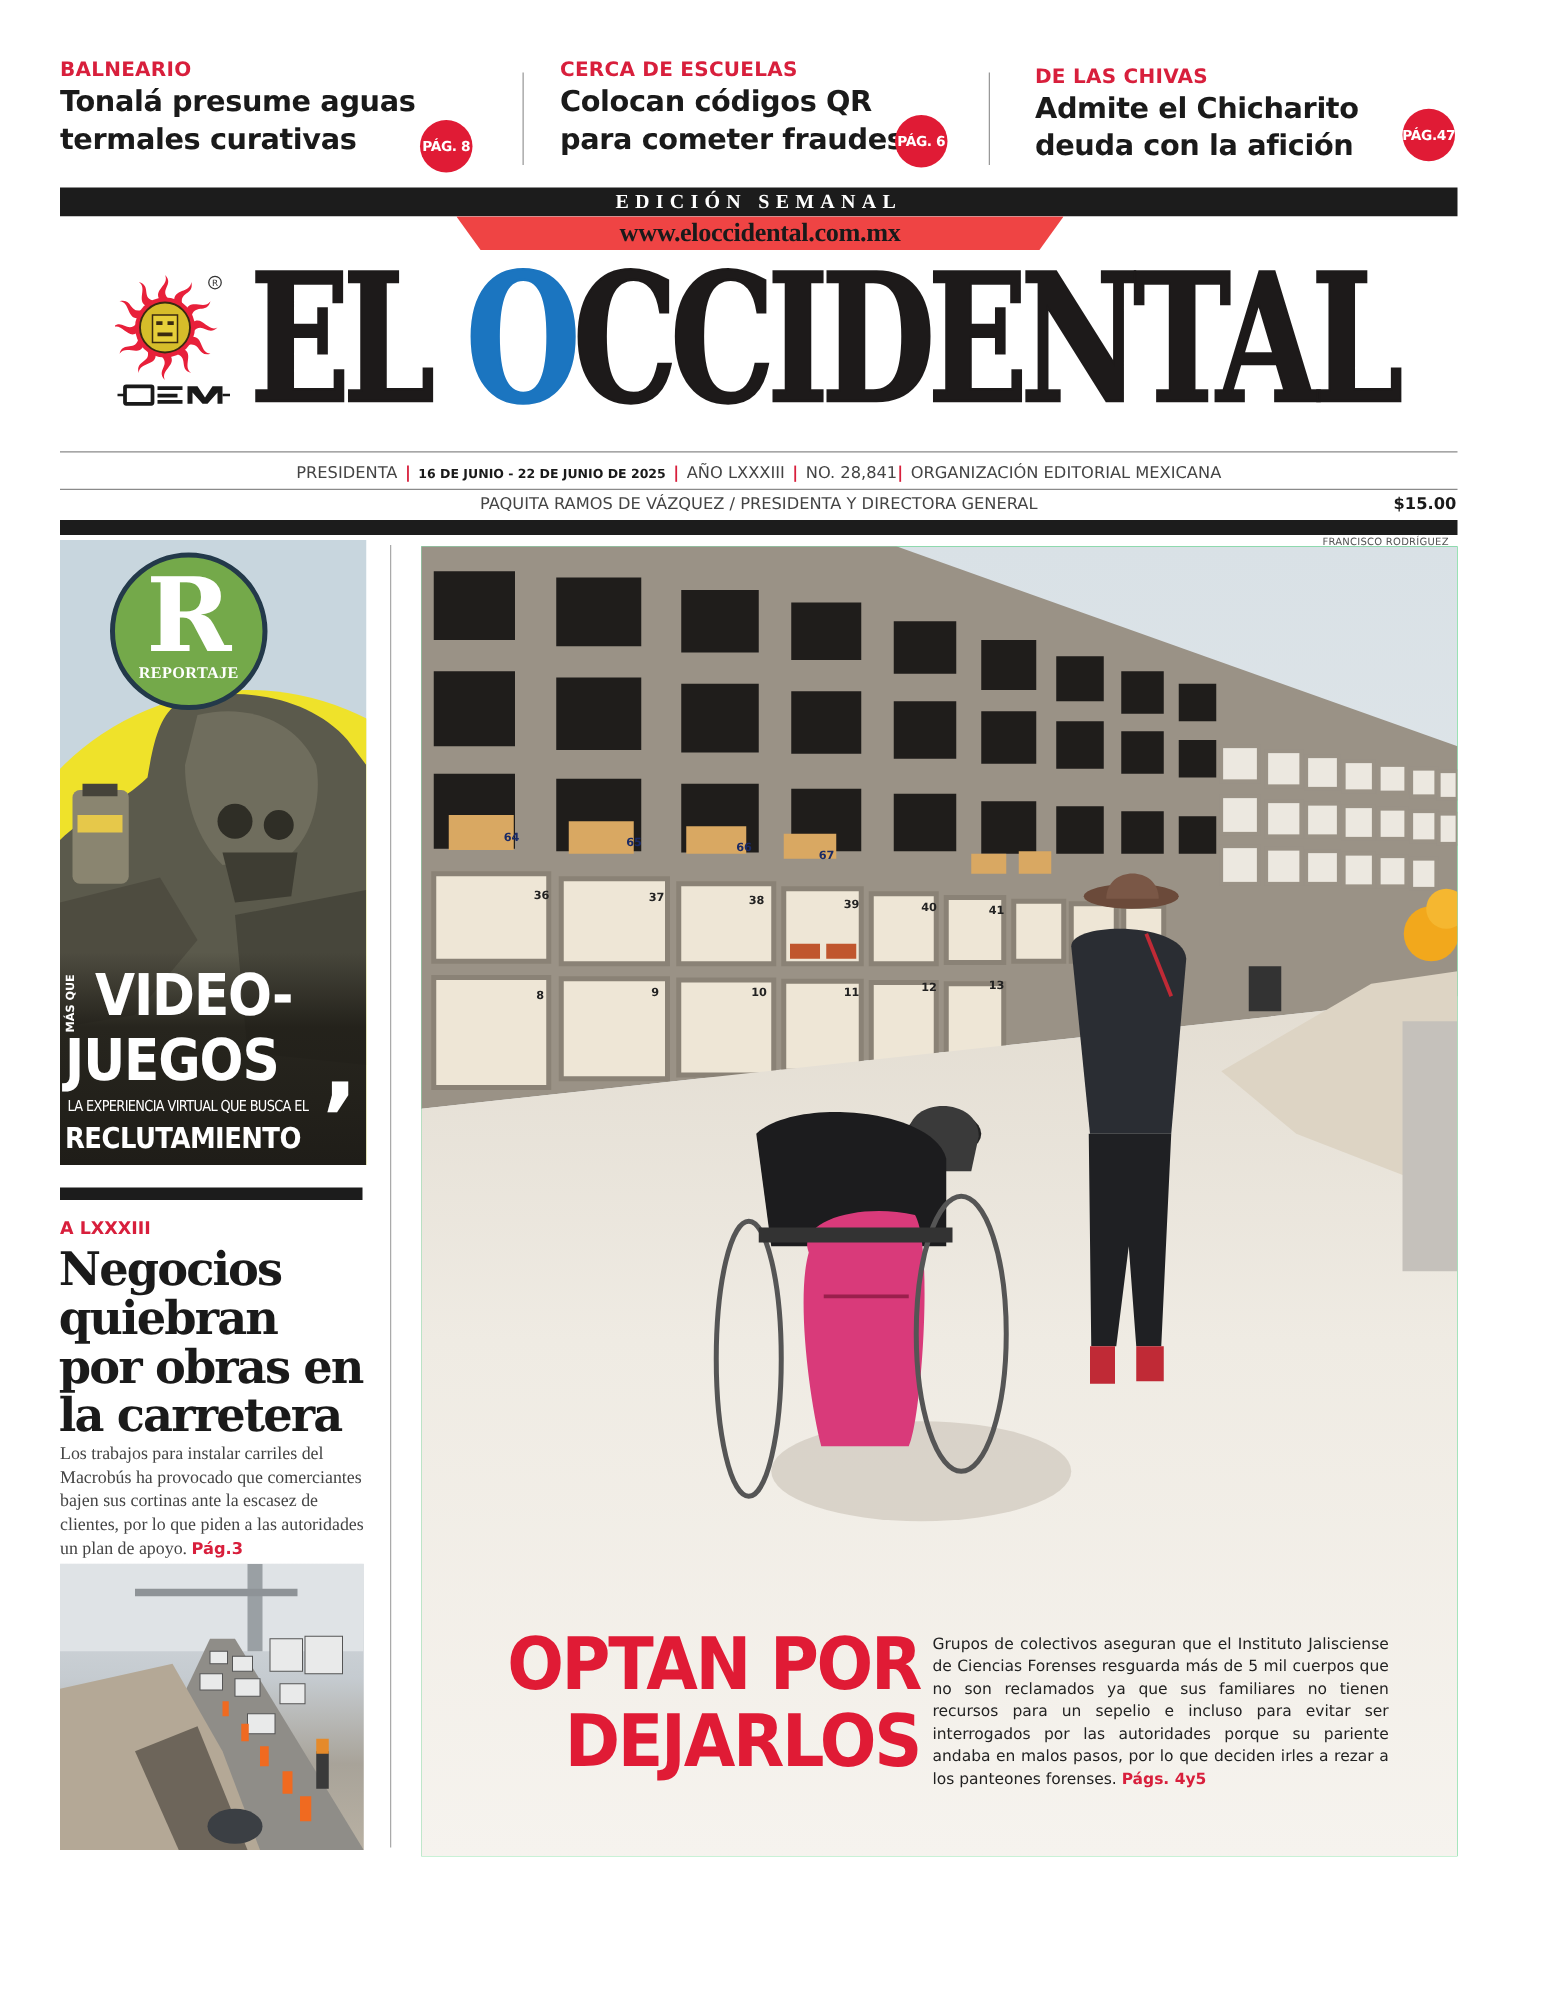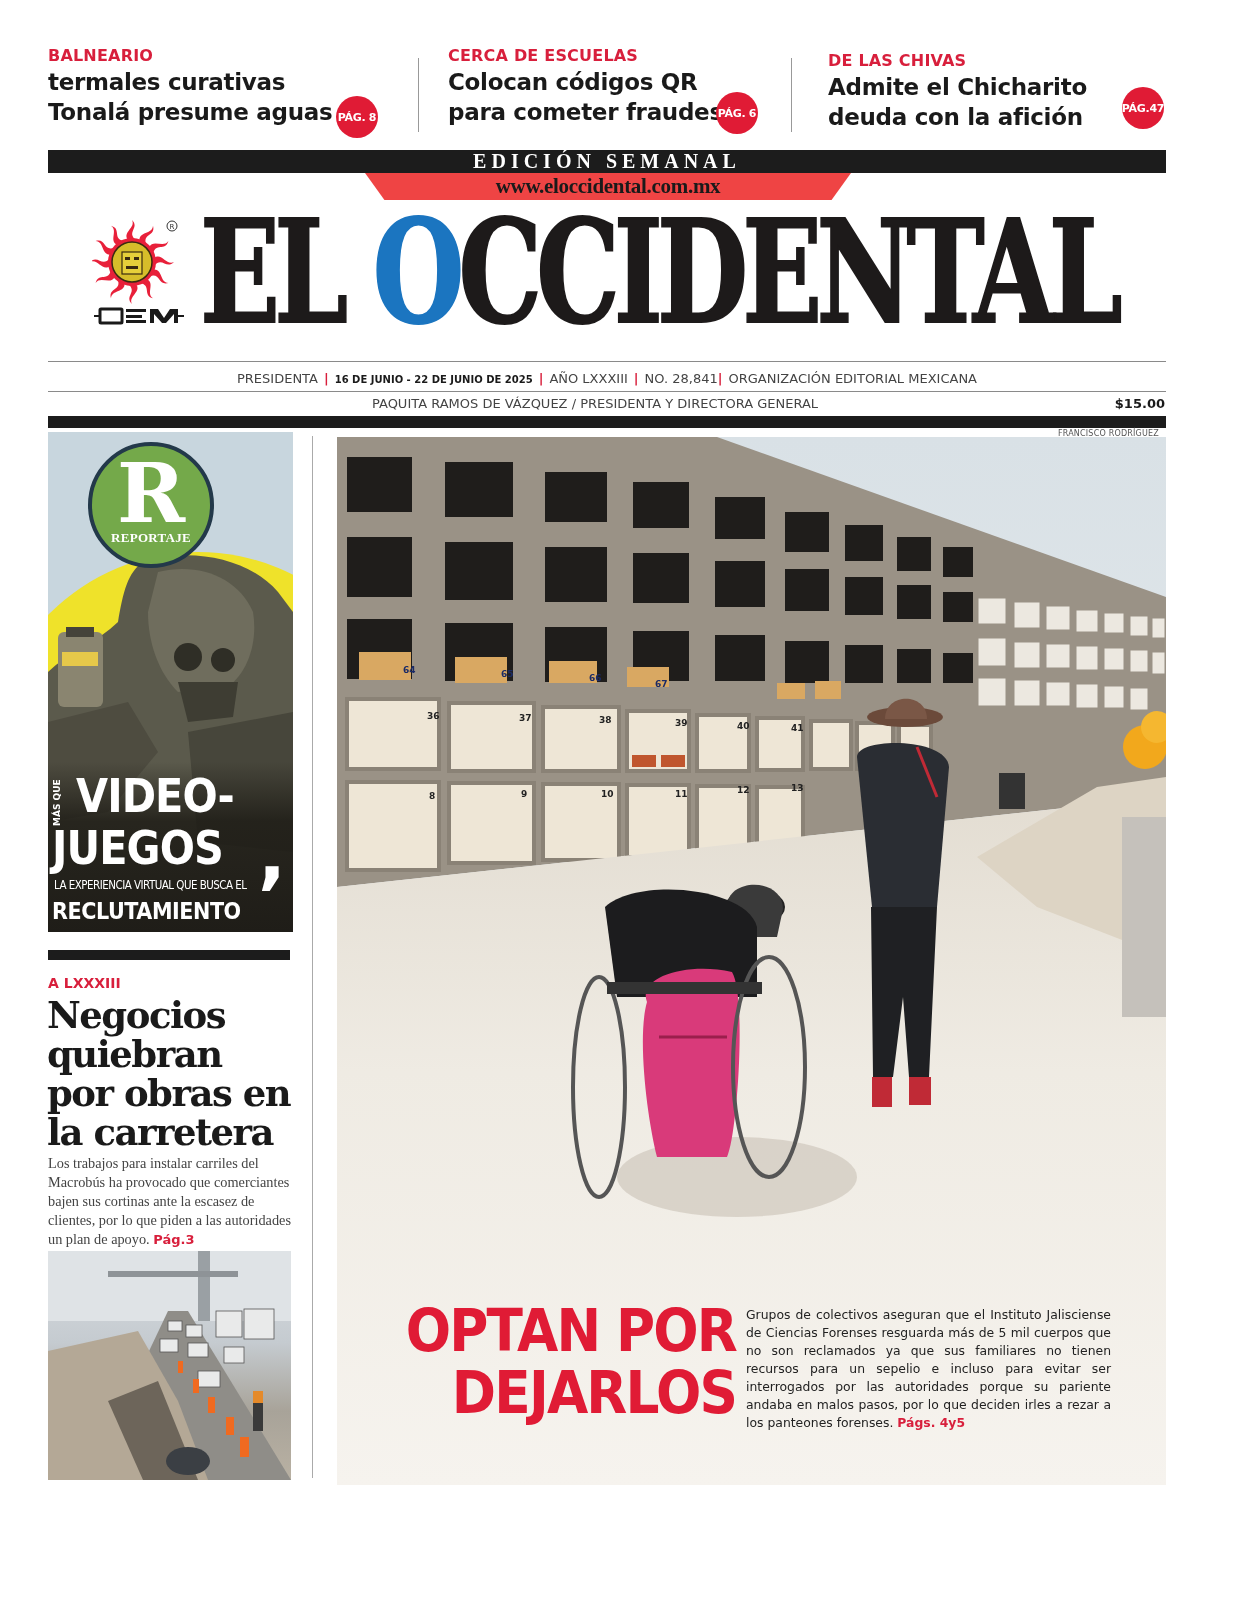--- a/index.html
+++ b/index.html
@@ -7,35 +7,35 @@
   body { position: relative; font-family: "Liberation Sans", sans-serif; color: #1a1a1a; }
 
   
   .teaser { position: absolute; top: 46px; height: 90px; }
   .teaser .kicker { font-family: "DejaVu Sans", sans-serif; font-weight: bold; font-size: 16px; color: #d81f3c; letter-spacing: 0.2px; }
   .teaser .head { font-family: "DejaVu Sans", sans-serif; font-weight: bold; font-size: 23px; line-height: 30px; color: #1a1a1a; margin-top: 2px; letter-spacing: -0.3px; }
   .teaser .pag { position: absolute; width: 42px; height: 42px; border-radius: 50%; background: #e01b35; color: #fff; font-family: "DejaVu Sans", sans-serif; font-weight: bold; font-size: 11px; display: flex; align-items: center; justify-content: center; letter-spacing: -0.3px; }
   .vsep { position: absolute; top: 58px; width: 1px; height: 74px; background: #999; }
 
   
-  .edition-bar { position: absolute; left: 48px; top: 150px; width: 1118px; height: 23px; background: #1c1c1c; color: #fff; text-align: center; font-family: "Liberation Serif", serif; font-weight: bold; font-size: 20px; letter-spacing: 5px; line-height: 23px; }
+  .edition-bar { position: absolute; left: 48px; top: 150px; width: 1118px; height: 23px; background: #1c1c1c; color: #fff; text-align: center; font-family: "Liberation Serif", serif; font-weight: bold; font-size: 16px; letter-spacing: 5px; line-height: 23px; }
   .url-tab { position: absolute; left: 365px; top: 173px; width: 486px; height: 27px; background: #ef4444; clip-path: polygon(0 0, 100% 0, 96% 100%, 4% 100%); text-align: center; font-family: "Liberation Serif", serif; font-weight: bold; font-size: 21px; line-height: 27px; color: #1a1a1a; letter-spacing: -0.3px; }
 
   
   .oem-logo { position: absolute; left: 92px; top: 218px; width: 95px; height: 112px; }
   .masthead { position: absolute; left: 200px; top: 210px; width: 930px; height: 125px; display: flex; align-items: center; justify-content: space-between; }
   .mast-text { font-family: "DejaVu Serif", serif; font-weight: 900; font-size: 142px; line-height: 125px; color: #1d1a1a; letter-spacing: -8px; white-space: nowrap; transform: scaleX(0.74); transform-origin: left center; position: absolute; left: 0; top: 0; -webkit-text-stroke: 2px #1d1a1a; }
   .mast-text .blue-o { color: #1b75c0; -webkit-text-stroke: 2px #1b75c0; }
 
   
   .rule { position: absolute; left: 48px; width: 1118px; height: 1px; background: #8a8a8a; }
   .info-line { position: absolute; left: 48px; width: 1118px; top: 368px; height: 22px; text-align: center; font-family: "DejaVu Sans", sans-serif; font-size: 13px; line-height: 22px; color: #444; white-space: nowrap; }
   .info-line .bold { font-weight: bold; color: #1a1a1a; font-size: 10px; }
   .info-line .pipe { color: #d81f3c; font-weight: bold; margin: 0 6px; }
-  .director-line { position: absolute; left: 36px; width: 1118px; top: 394px; height: 20px; text-align: center; font-family: "DejaVu Sans", sans-serif; font-size: 13px; line-height: 20px; color: #444; }
+  .director-line { position: absolute; left: 48px; width: 1118px; top: 394px; height: 20px; text-align: center; font-family: "DejaVu Sans", sans-serif; font-size: 13px; line-height: 20px; color: #444; }
   .price { position: absolute; right: 72px; top: 394px; font-family: "DejaVu Sans", sans-serif; font-weight: bold; font-size: 13px; line-height: 20px; color: #1a1a1a; }
   .thick-bar { position: absolute; left: 48px; top: 416px; width: 1118px; height: 12px; background: #1c1c1c; }
   .photo-credit { position: absolute; right: 78px; top: 429px; font-family: "DejaVu Sans", sans-serif; font-size: 8px; color: #555; letter-spacing: 0.2px; }
 
   
   .rep-box { position: absolute; left: 48px; top: 432px; width: 245px; height: 500px; overflow: hidden; background: #c8d6de; }
   .rep-yellow { position: absolute; left: -60px; top: 120px; width: 420px; height: 420px; border-radius: 50%; background: #efe22a; }
   .rep-robot { position: absolute; left: 0; top: 120px; width: 245px; height: 380px; }
   .rep-darkfade { position: absolute; left: 0; top: 330px; width: 245px; height: 170px; background: linear-gradient(to bottom, rgba(30,28,22,0) 0%, rgba(30,28,22,0.85) 35%, #1f1d18 100%); }
   .rep-badge { position: absolute; left: 40px; top: 10px; width: 126px; height: 126px; border-radius: 50%; background: #74a94a; border: 4px solid #23394a; text-align: center; }
@@ -65,22 +65,22 @@
   .main-head { position: absolute; left: 356px; top: 1300px; width: 380px; font-family: "DejaVu Sans", sans-serif; font-weight: bold; font-size: 58px; line-height: 62px; color: #e01b35; letter-spacing: -2px; text-align: right; transform: scaleX(0.92); transform-origin: right; }
   .main-body { position: absolute; left: 746px; top: 1306px; width: 365px; font-family: "DejaVu Sans", sans-serif; font-size: 12.4px; line-height: 18px; color: #222; text-align: justify; }
   .main-body .pagref { font-weight: bold; color: #d81f3c; }
 </style>
 </head>
 <body>
 
 <div class="teaser" style="left:48px; width:360px;">
   <div class="kicker">BALNEARIO</div>
   <div class="head">
+    <div>Tonalá presume aguas</div>
     <div>termales curativas</div>
-    <div>Tonalá presume aguas</div>
   </div>
   <div class="pag" style="left:288px; top:50px;">PÁG. 8</div>
 </div>
 <div class="vsep" style="left:418px;"></div>
 
 <div class="teaser" style="left:448px; width:330px;">
   <div class="kicker">CERCA DE ESCUELAS</div>
   <div class="head">
     <div>Colocan códigos QR</div>
     <div>para cometer fraudes</div>

